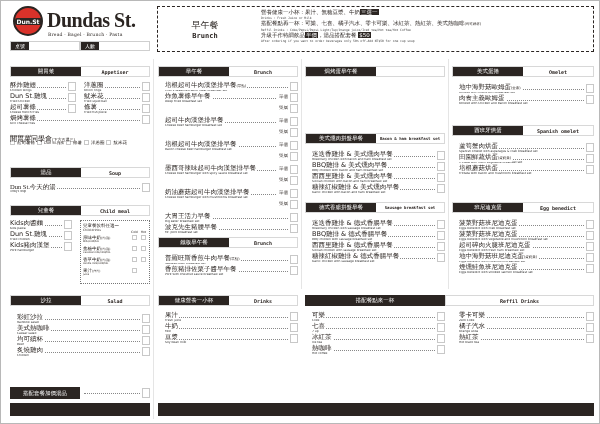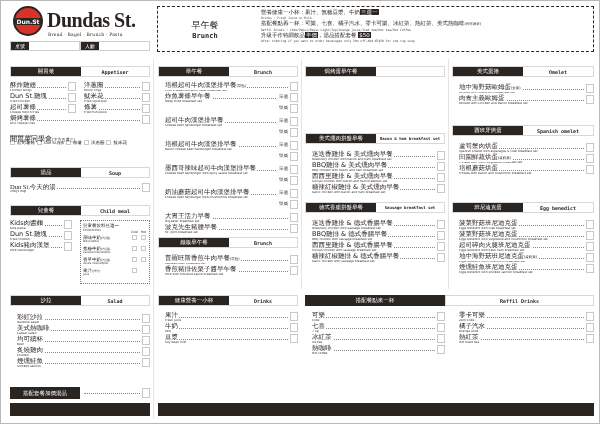--- a/index.html
+++ b/index.html
@@ -226,26 +226,20 @@
           <div class="name">均可續杯</div>
           <div class="en">Beef</div>
           <div class="box"></div>
         </div>
       <div class="item">
           <div class="dots"></div>
           <div class="name">炙燒雞肉</div>
           <div class="en">Chicken</div>
           <div class="box"></div>
         </div>
-      <div class="item">
-          <div class="dots"></div>
-          <div class="name">煙燻鮭魚</div>
-          <div class="en">Smoked salmon</div>
-          <div class="box"></div>
-        </div>
     </div>
   </div>
 
   <div class="abs" style="left:9px;top:386px;width:140px;height:12px;">
     <div style="position:absolute;left:0;top:0;width:70px;height:12px;background:#2b2522;color:#fff;font-size:5.5px;display:flex;align-items:center;justify-content:center;">搭配套餐加價湯品</div>
     <div style="position:absolute;left:74px;right:10px;top:6px;border-bottom:1px dotted #888;"></div>
     <div style="position:absolute;right:0;top:1px;width:8px;height:10px;border:1px solid #c8c8c8;"></div>
   </div>
 
   <div class="abs" style="left:157px;top:65px;width:140px;">

